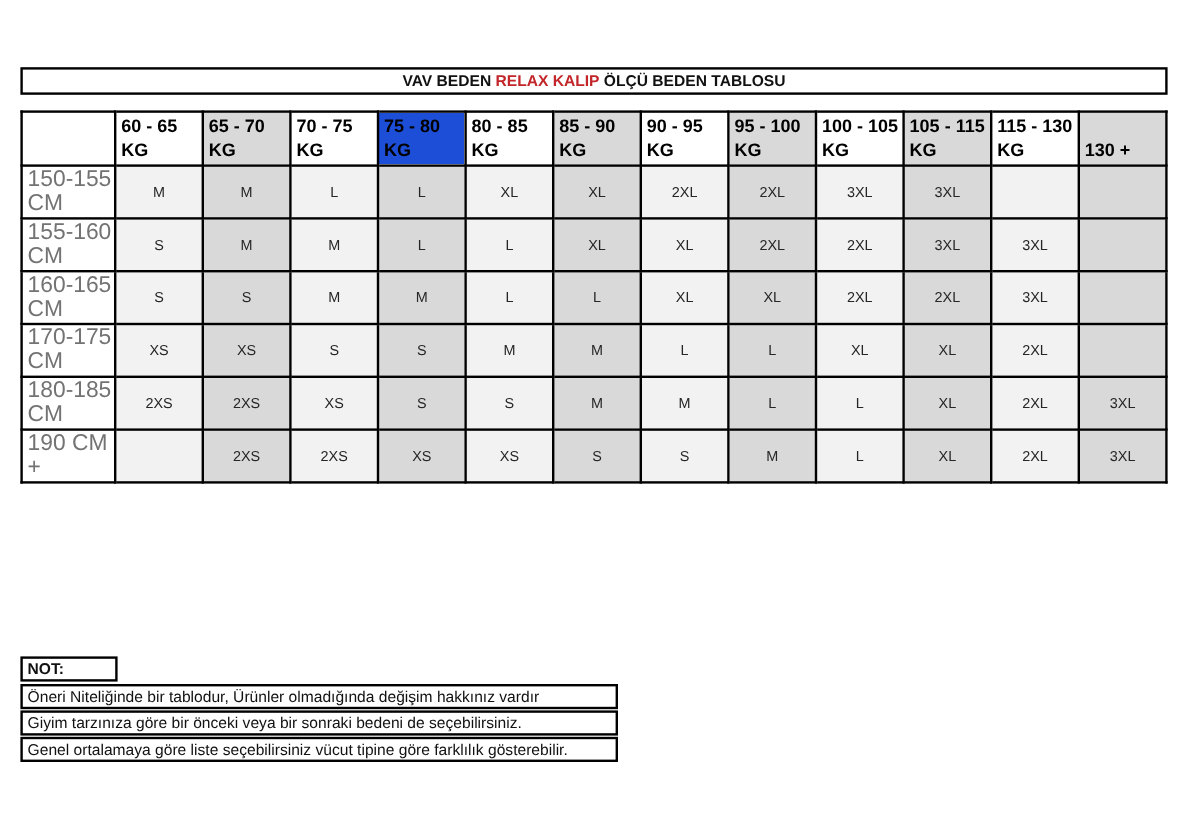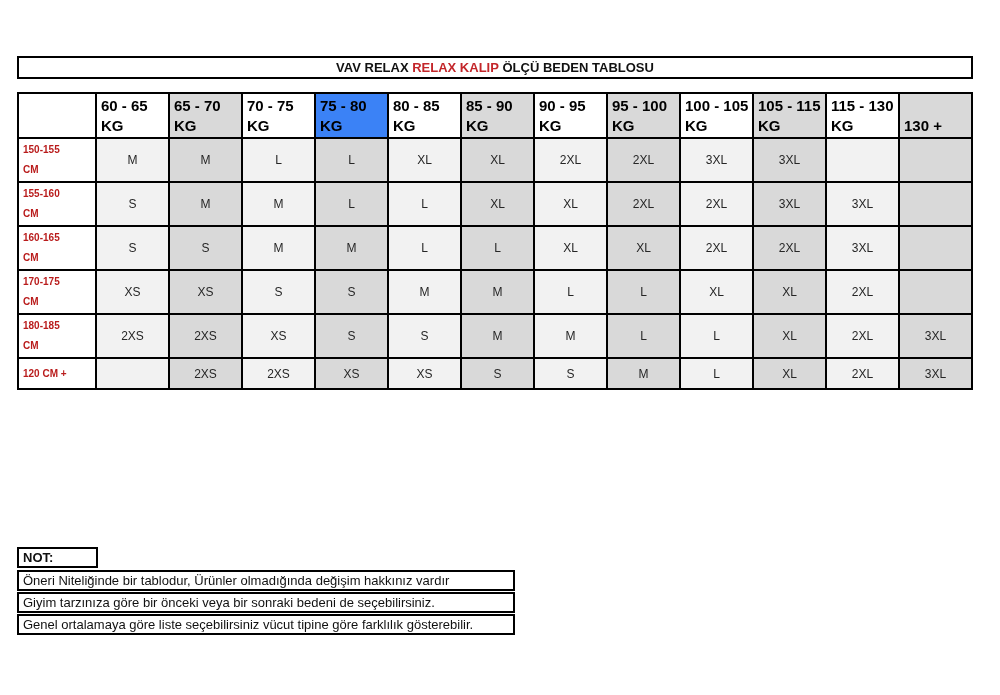--- a/index.html
+++ b/index.html
@@ -23,22 +23,22 @@
     border-collapse:collapse; table-layout:fixed;
   }
   table.chart th, table.chart td { border:2px solid #000; overflow:hidden; }
 
   th.corner { background:#ffffff; }
   th.wcol {
     font-size:15px; font-weight:bold; text-align:left; vertical-align:bottom;
     padding:2px 2px 1px 4px; line-height:20px; color:#000;
   }
   td.hrow {
-    font-size:10px; font-weight:bold; text-align:left; vertical-align:middle;
-    padding:1px 2px 1px 4px; line-height:20px; background:#ffffff; color:#b91c1c;
+    font-size:19px; font-weight:normal; text-align:left; vertical-align:middle;
+    padding:1px 2px 1px 4px; line-height:20px; background:#ffffff; color:#737373;
   }
   td.size {
     font-size:12px; text-align:center; vertical-align:middle; color:#262626;
   }
 
   .note-box {
     position:absolute; left:17px; border:2px solid #000;
     font-size:13px; display:flex; align-items:center;
     padding:0 4px; background:#ffffff; white-space:nowrap;
   }
@@ -46,21 +46,21 @@
   .note-line-0 { top:570px; width:498px; height:21px; }
   .note-line-1 { top:592px; width:498px; height:21px; }
   .note-line-2 { top:614px; width:498px; height:21px; }
 </style>
 </head>
 <body>
 
 <div class="page">
 
   <div class="title-bar">
-    <span>VAV RELAX </span><span id="title-highlight" style="color: rgb(195, 38, 42);">RELAX KALIP</span><span> ÖLÇÜ BEDEN TABLOSU</span>
+    <span>VAV BEDEN </span><span id="title-highlight" style="color: rgb(195, 38, 42);">RELAX KALIP</span><span> ÖLÇÜ BEDEN TABLOSU</span>
   </div>
 
   <table class="chart">
     <colgroup id="chart-cols">
         <col style="width: 78px;">
         <col style="width: 73px;">
         <col style="width: 73px;">
         <col style="width: 73px;">
         <col style="width: 73px;">
         <col style="width: 73px;">
@@ -71,21 +71,21 @@
         <col style="width: 73px;">
         <col style="width: 73px;">
         <col style="width: 73px;">
       </colgroup>
     <thead id="chart-head">
         <tr style="height: 44px;">
           <th class="corner"></th>
           <th class="wcol" style="background: rgb(255, 255, 255);">60 - 65<br>KG</th>
           <th class="wcol" style="background: rgb(217, 217, 217);">65 - 70<br>KG</th>
           <th class="wcol" style="background: rgb(255, 255, 255);">70 - 75<br>KG</th>
-          <th class="wcol" style="background: #3b82f6; margin-top: 21px;">75 - 80<br>KG</th>
+          <th class="wcol" style="background: #1d4ed8; margin-top: 21px;">75 - 80<br>KG</th>
           <th class="wcol" style="background: rgb(255, 255, 255);">80 - 85<br>KG</th>
           <th class="wcol" style="background: rgb(217, 217, 217);">85 - 90<br>KG</th>
           <th class="wcol" style="background: rgb(255, 255, 255);">90 - 95<br>KG</th>
           <th class="wcol" style="background: rgb(217, 217, 217);">95 - 100<br>KG</th>
           <th class="wcol" style="background: rgb(255, 255, 255);">100 - 105<br>KG</th>
           <th class="wcol" style="background: rgb(217, 217, 217);">105 - 115<br>KG</th>
           <th class="wcol" style="background: rgb(255, 255, 255);">115 - 130<br>KG</th>
           <th class="wcol" style="background: rgb(217, 217, 217);">130 +</th>
         </tr>
       </thead>
@@ -159,21 +159,21 @@
           <td class="size" style="background: rgb(242, 242, 242);">S</td>
           <td class="size" style="background: rgb(217, 217, 217);">M</td>
           <td class="size" style="background: rgb(242, 242, 242);">M</td>
           <td class="size" style="background: rgb(217, 217, 217);">L</td>
           <td class="size" style="background: rgb(242, 242, 242);">L</td>
           <td class="size" style="background: rgb(217, 217, 217);">XL</td>
           <td class="size" style="background: rgb(242, 242, 242);">2XL</td>
           <td class="size" style="background: rgb(217, 217, 217);">3XL</td>
         </tr>
         <tr style="height: 31px;">
-          <td class="hrow">120 CM +</td>
+          <td class="hrow">190 CM +</td>
           <td class="size" style="background: rgb(242, 242, 242);"></td>
           <td class="size" style="background: rgb(217, 217, 217);">2XS</td>
           <td class="size" style="background: rgb(242, 242, 242);">2XS</td>
           <td class="size" style="background: rgb(217, 217, 217);">XS</td>
           <td class="size" style="background: rgb(242, 242, 242);">XS</td>
           <td class="size" style="background: rgb(217, 217, 217);">S</td>
           <td class="size" style="background: rgb(242, 242, 242);">S</td>
           <td class="size" style="background: rgb(217, 217, 217);">M</td>
           <td class="size" style="background: rgb(242, 242, 242);">L</td>
           <td class="size" style="background: rgb(217, 217, 217);">XL</td>

